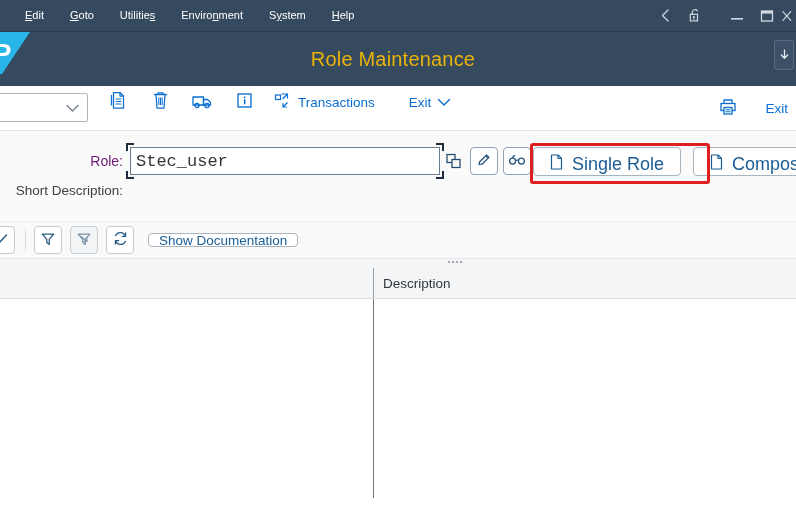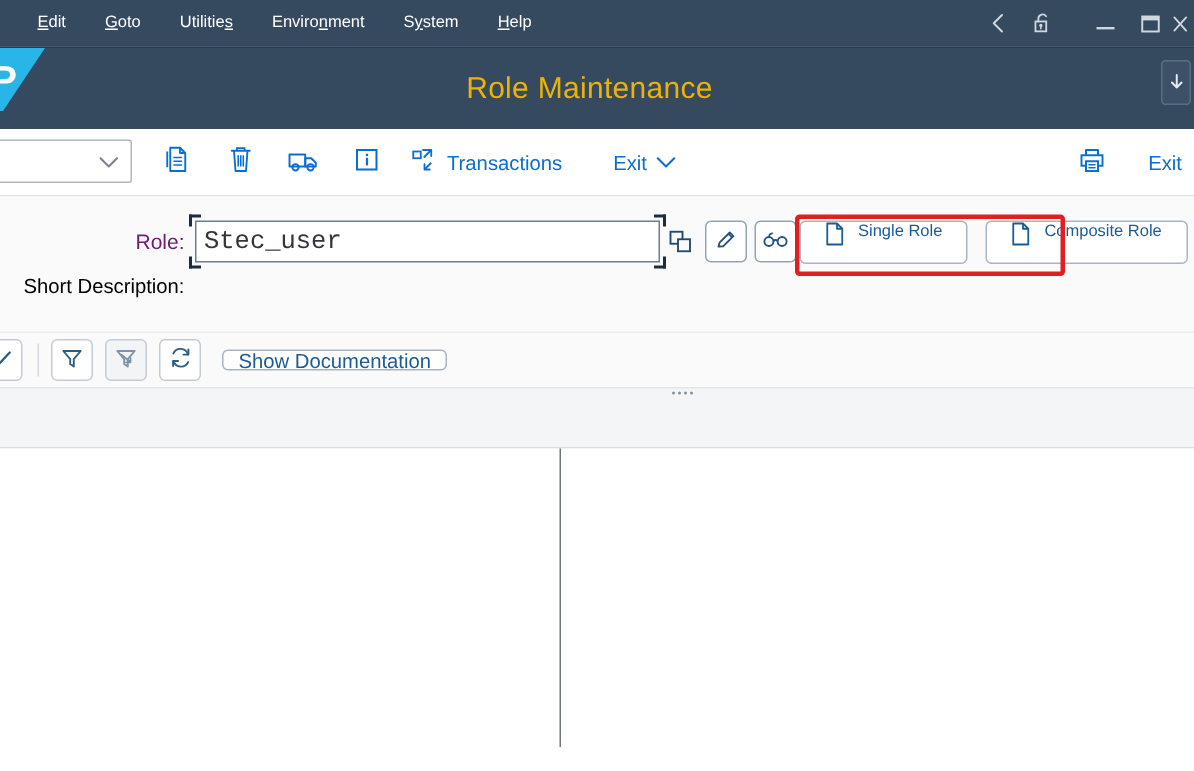--- a/index.html
+++ b/index.html
@@ -95,21 +95,21 @@
     justify-content: center;
     color: #e6ecf2;
   }
 
   
   .toolbar {
     height: 44px;
     background: #ffffff;
     border-bottom: 1px solid #e0e3e6;
     display: flex;
-    align-items: center;
+    align-items: flex-start;
     position: relative;
   }
   .tb-combo {
     position: absolute;
     left: -44px;
     top: 7px;
     width: 132px;
     height: 29px;
     border: 1px solid #b3b6b9;
     border-radius: 2px;
@@ -239,25 +239,25 @@
     display: flex;
     align-items: center;
     gap: 12px;
   }
   .seg-btn {
     height: 29px;
     border: 1px solid #a8b4c0;
     border-radius: 4px;
     background: #ffffff;
     display: flex;
-    align-items: flex-start;
+    align-items: flex-end;
     gap: 9px;
     padding: 0 16px;
     color: #1b5c94;
-    font-size: 11px;
+    font-size: 18px;
     white-space: nowrap;
     box-sizing: border-box;
   }
   .red-box {
     position: absolute;
     left: 530px;
     top: 143px;
     width: 174px;
     height: 35px;
     border: 3px solid #e02020;
@@ -270,21 +270,21 @@
     left: 0;
     top: 52px;
     display: flex;
     align-items: center;
   }
   .desc-label {
     width: 130px;
     text-align: right;
     padding-right: 7px;
     font-size: 13.5px;
-    color: #000000;
+    color: #404040;
     box-sizing: border-box;
   }
 
   
   .subbar {
     height: 36px;
     background: #fafafa;
     display: flex;
     align-items: center;
     position: relative;
@@ -638,17 +638,18 @@
       <i></i>
       <i></i>
       <i></i>
       <i></i>
     </div>
 </div>
 
 <div class="table-wrap">
   <div class="table-head">
     <div class="th th-left"></div>
+    <div class="th th-right">Description</div>
   </div>
   <div class="table-body">
     <div class="col-divider"></div>
   </div>
 </div>
 
 </body></html>

